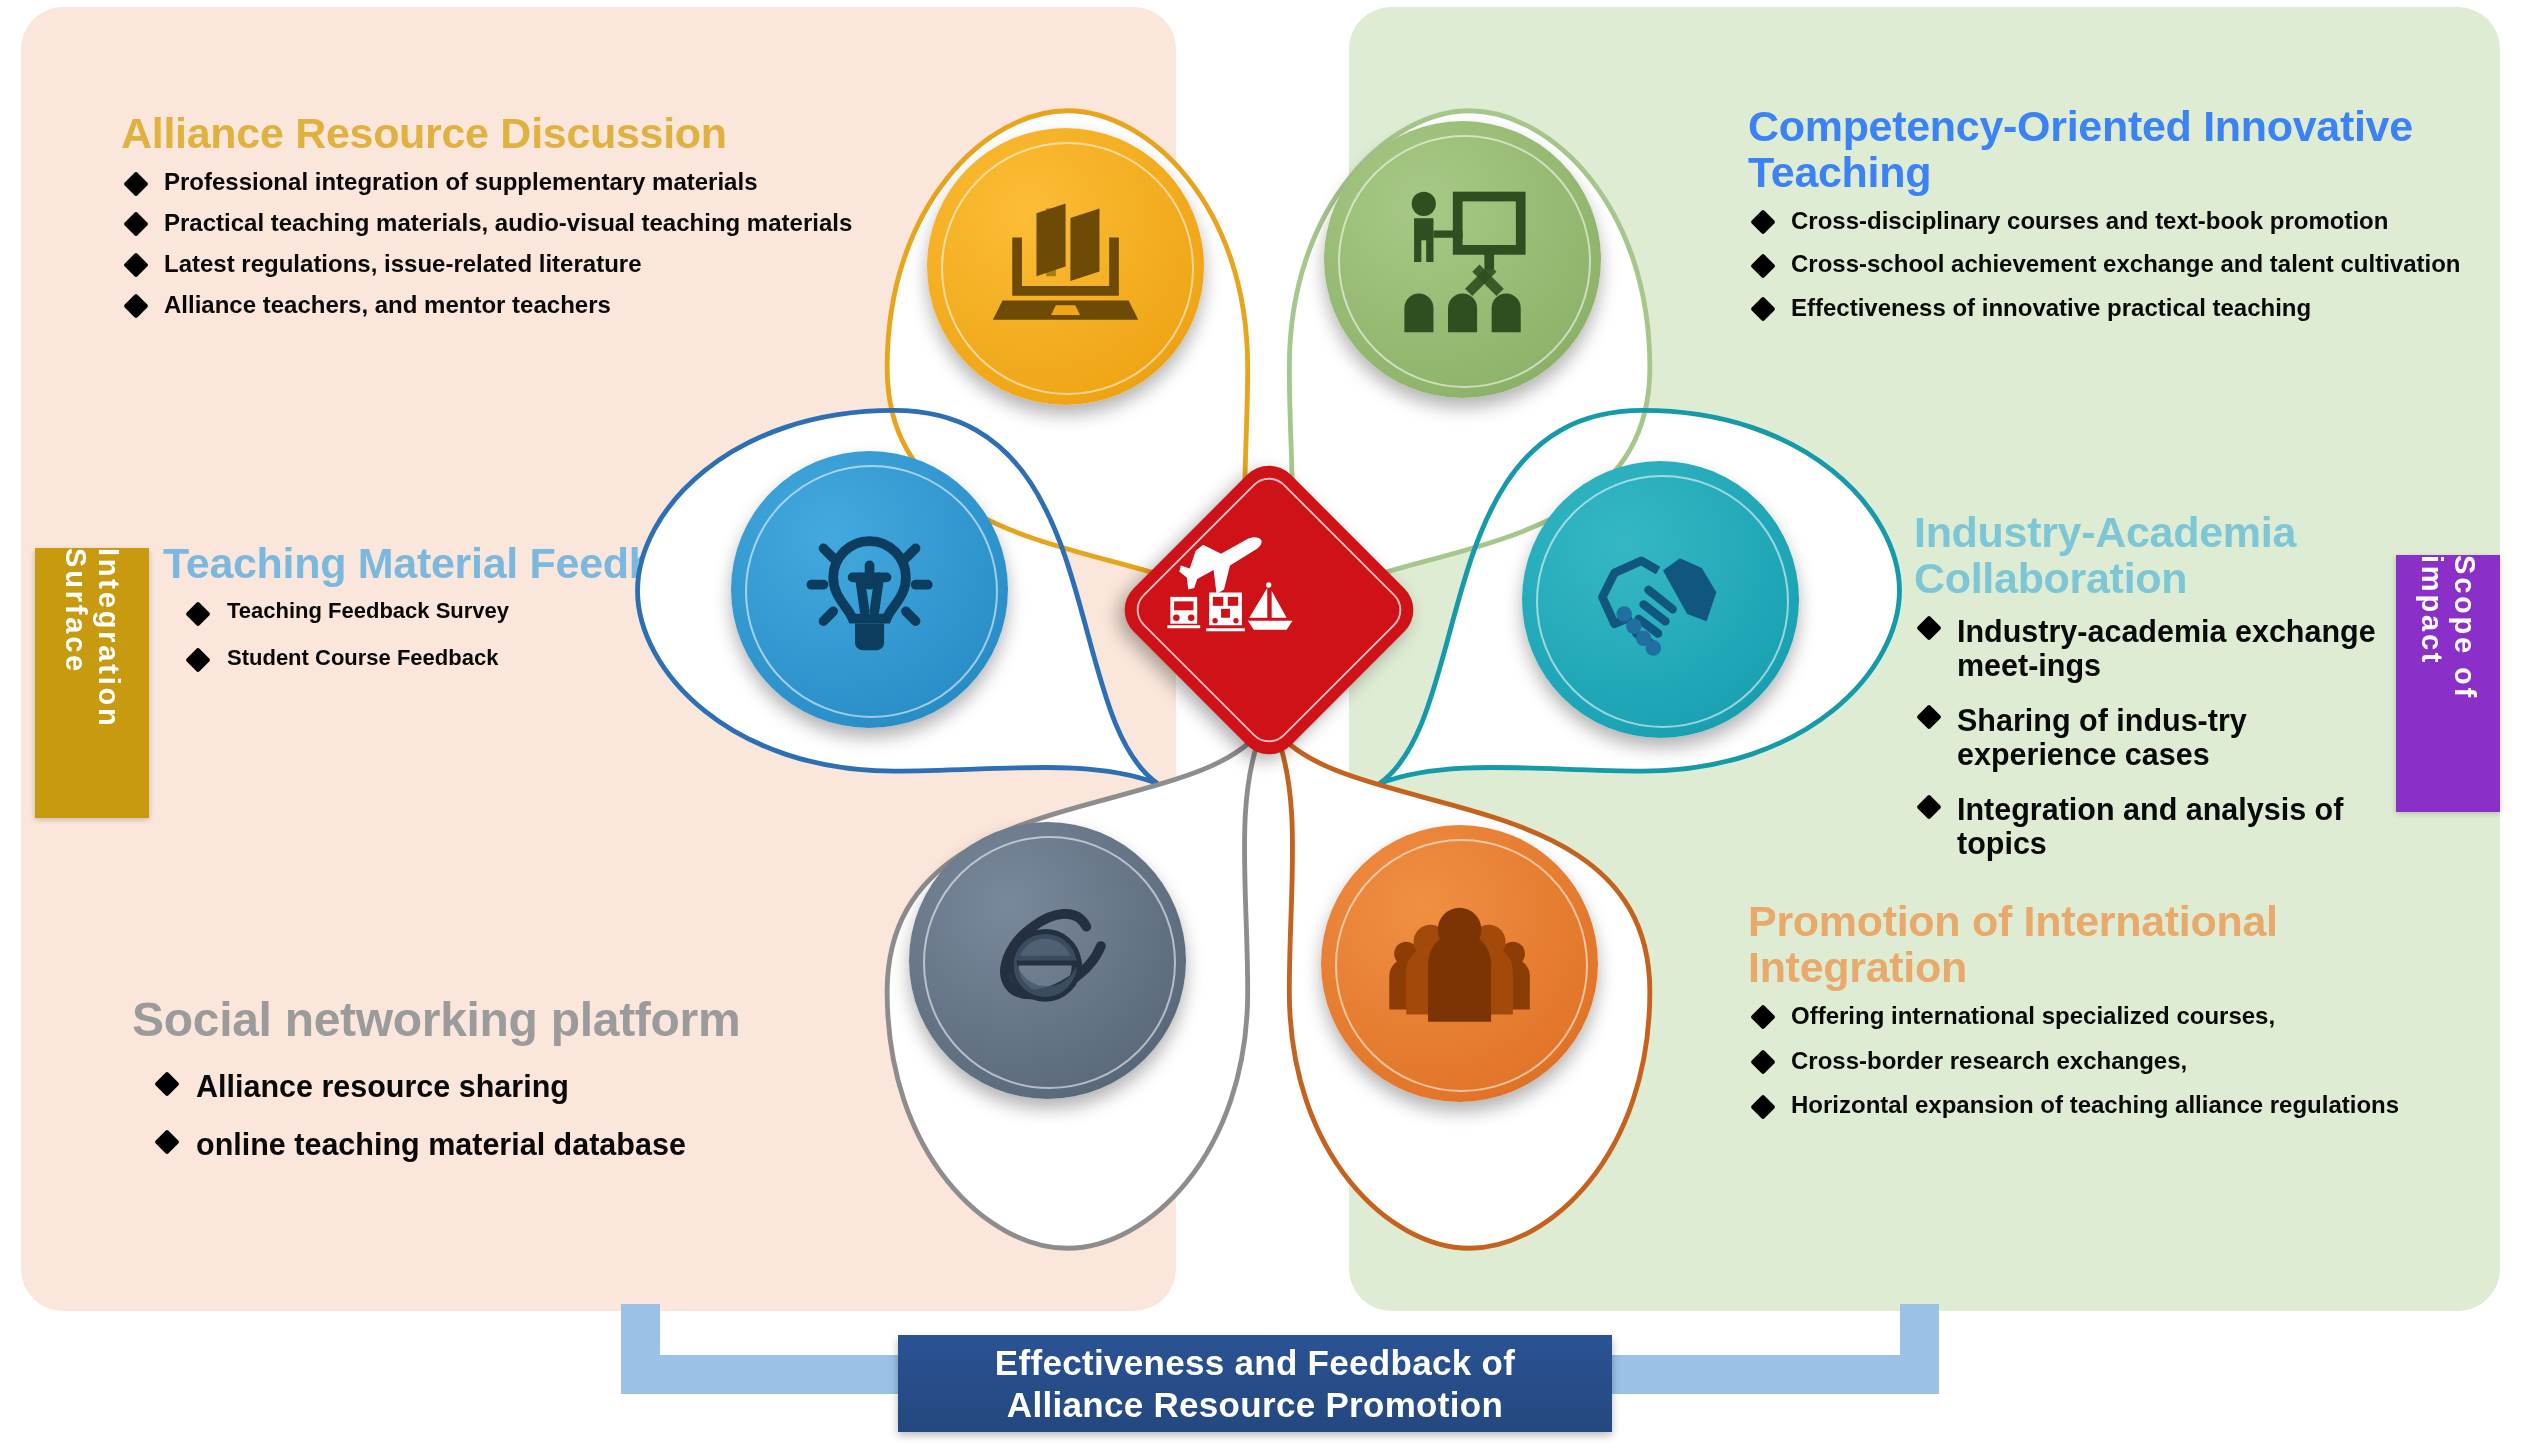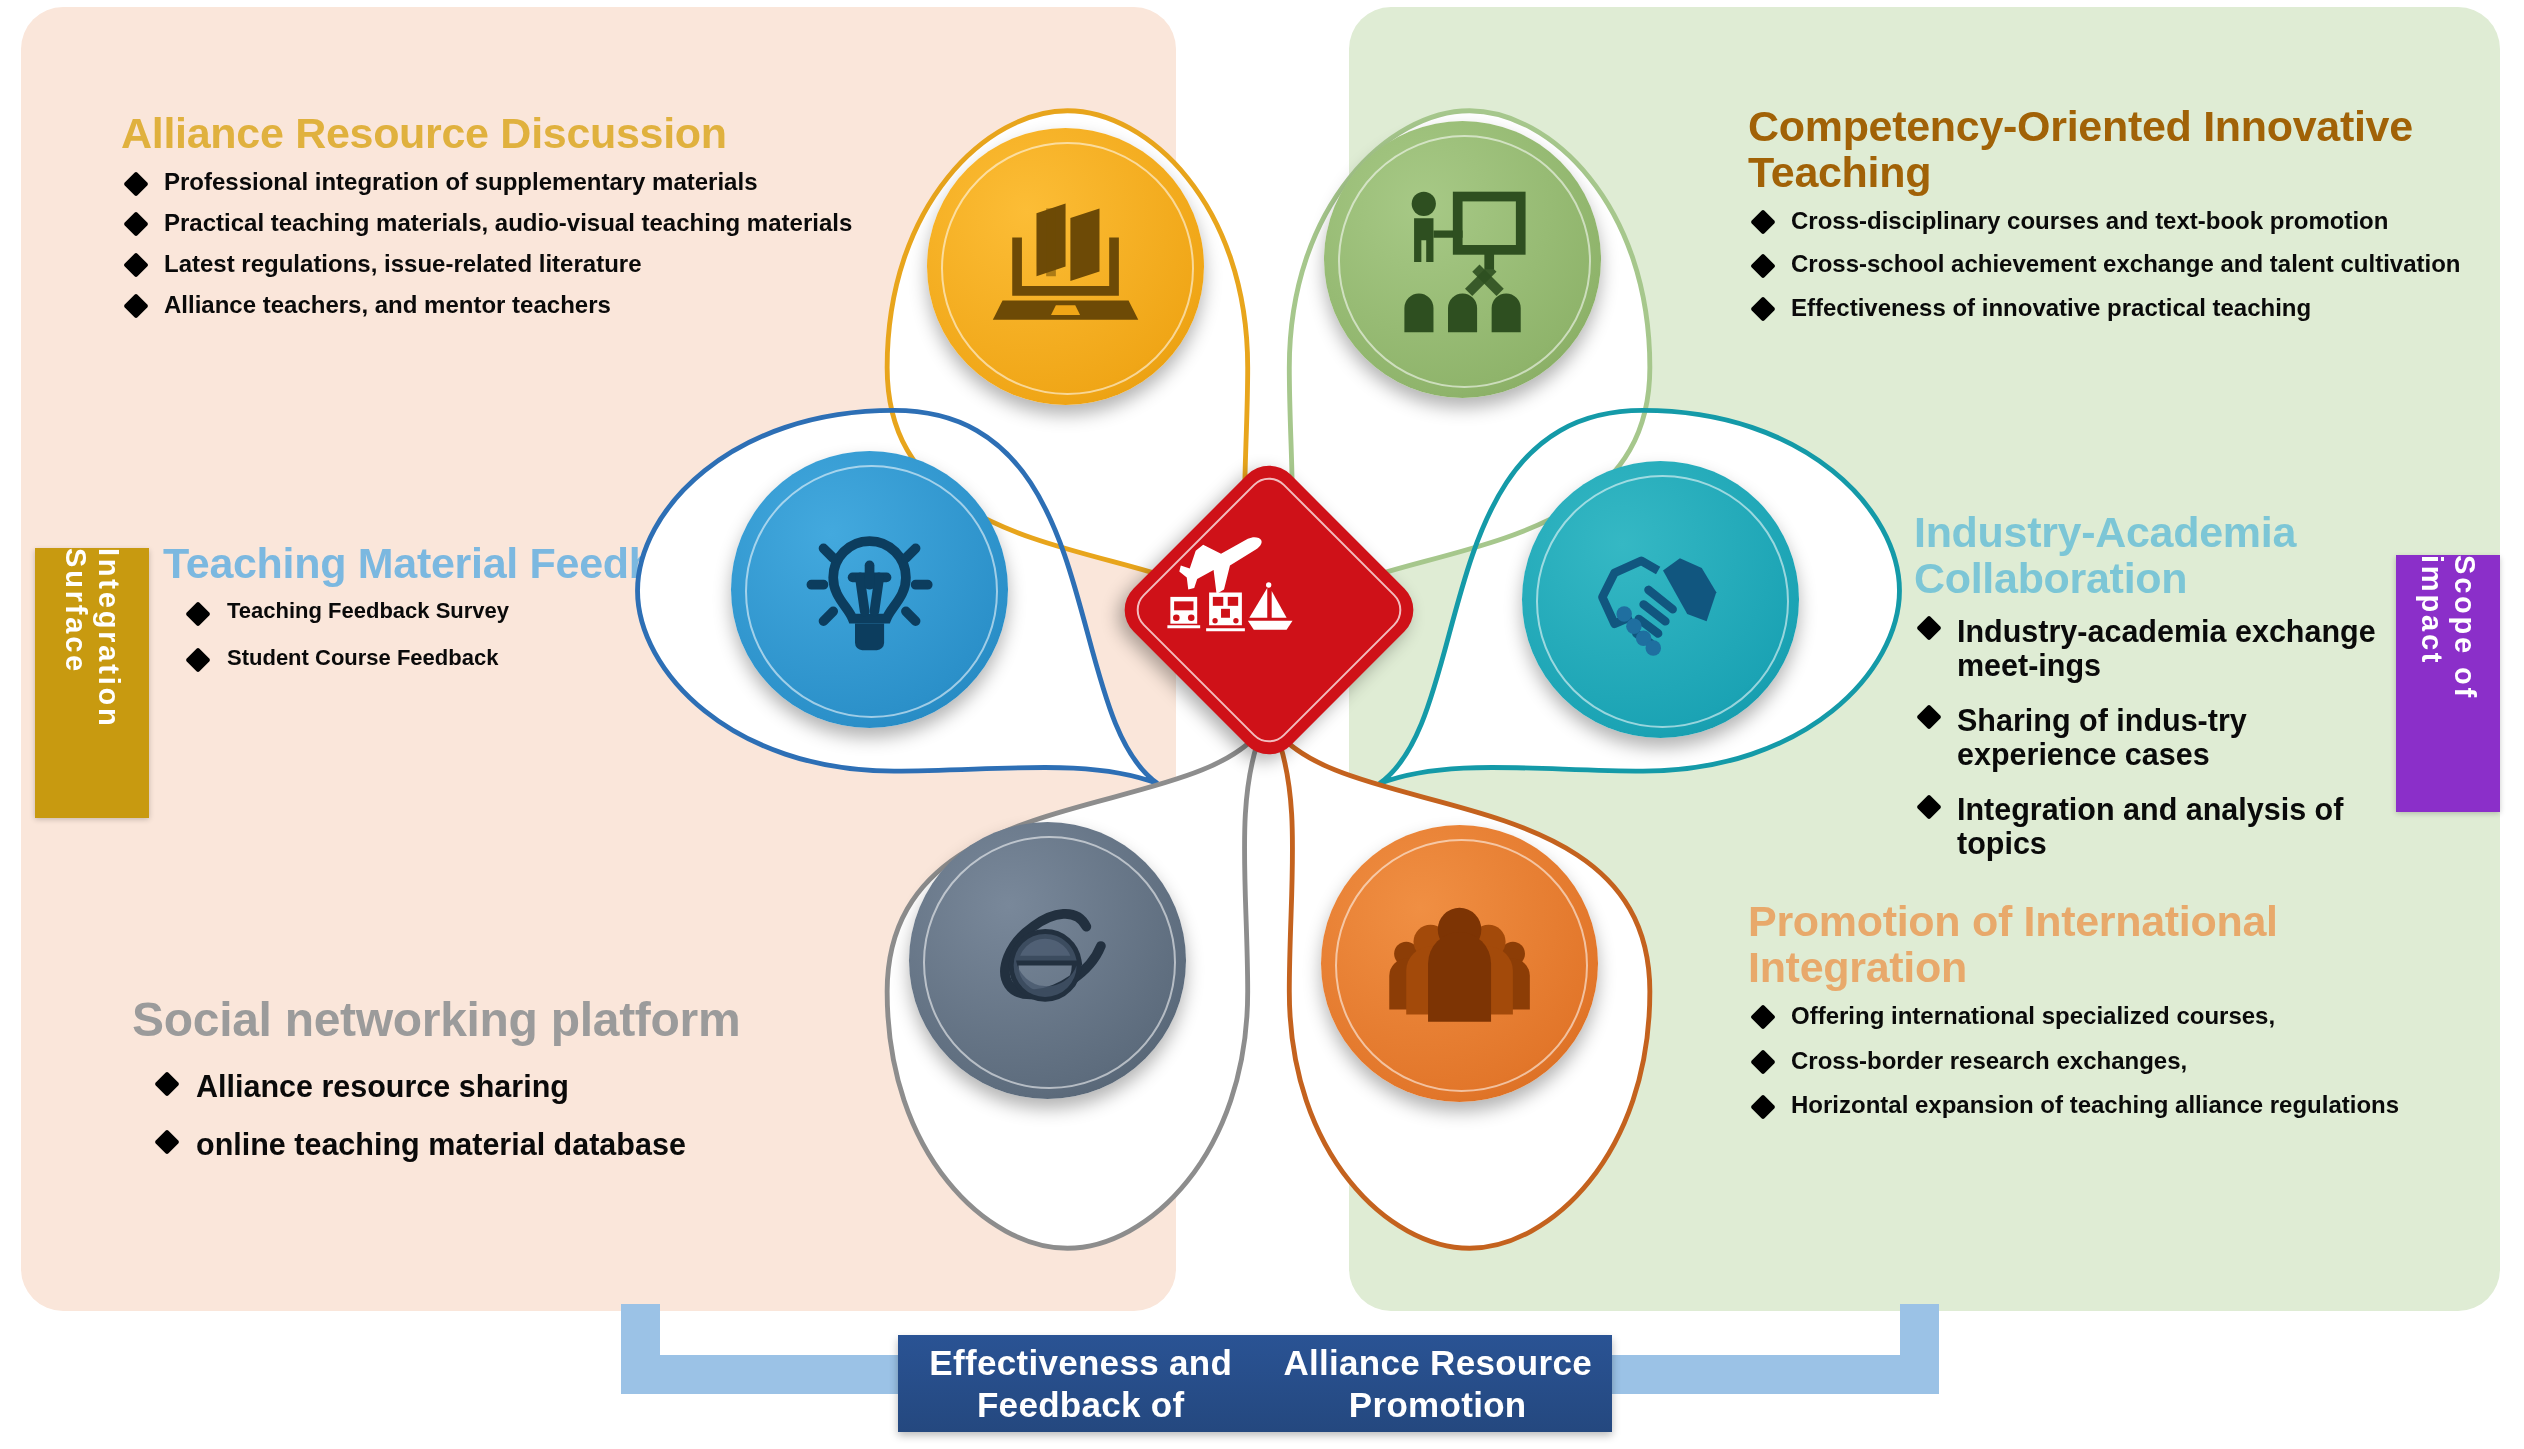--- a/index.html
+++ b/index.html
@@ -42,21 +42,21 @@
   }
   .block.indented li{padding-left:64px;}
   .block.indented li::before{left:26px;}
 
   
   #blk-ari{left:121px;top:111px;width:874px;}
   #blk-ari h2{color:#e0b13e;}
   #blk-ari li{margin-bottom:14px;}
 
   #blk-cot{left:1748px;top:104px;width:756px;}
-  #blk-cot h2{color:#a16207;}
+  #blk-cot h2{color:#3b82f6;}
 
   #blk-tmf{left:163px;top:541px;width:569px;}
   #blk-tmf h2{color:#7bb8e0;}
   #blk-tmf li{font-size:22px;margin-bottom:22px;}
 
   #blk-iac{left:1914px;top:510px;width:499px;}
   #blk-iac h2{color:#7cc6d6;}
   #blk-iac li{font-size:30.5px;margin-bottom:21px;}
 
   #blk-snp{left:132px;top:995px;width:777px;}
@@ -112,21 +112,21 @@
   .bracket{position:absolute;left:621px;top:1304px;width:1318px;height:90px;}
   .bracket .bar{position:absolute;background:#9bc2e6;}
   .bracket .left {left:0;top:0;width:39px;height:90px;}
   .bracket .right{right:0;top:0;width:39px;height:90px;}
   .bracket .bottom{left:0;bottom:0;width:100%;height:39px;}
 
   .banner{
     position:absolute;left:898px;top:1335px;width:714px;height:97px;
     background:linear-gradient(180deg,#2a5394,#24487f);
     box-shadow:0 3.5px 8.3px rgba(0,0,0,.28);
-    display:flex;flex-direction:row;align-items:center;justify-content:center;
+    display:flex;flex-direction:column;align-items:center;justify-content:center;
     color:#ffffff;font-weight:bold;font-size:35px;line-height:1.18;letter-spacing:0.3px;
     text-align:center;
   }
 </style>
 </head>
 <body>
 
 <div class="stage">
 
   <div class="panel panel-left"></div>

